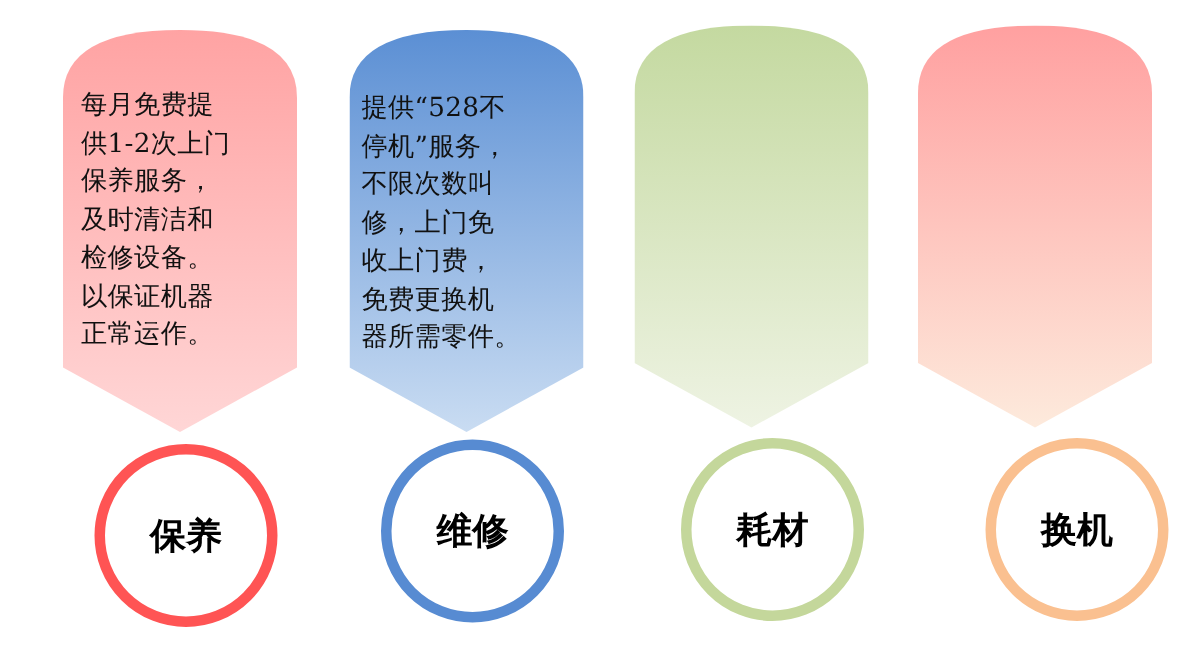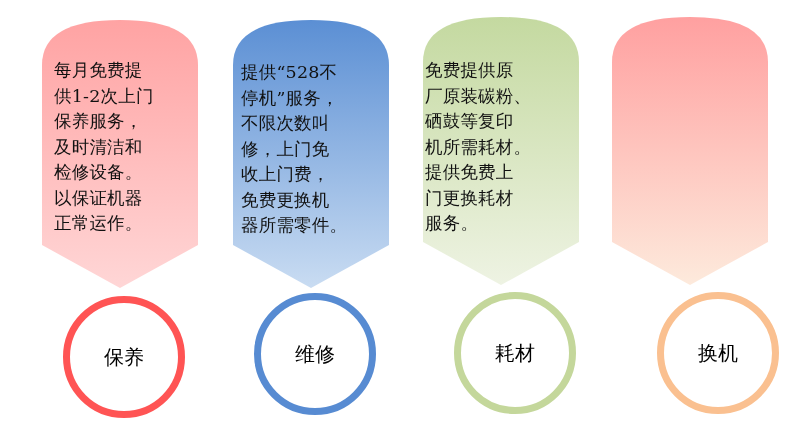--- a/index.html
+++ b/index.html
@@ -19,21 +19,21 @@
     font-family: "DejaVu Serif", "Liberation Serif", serif;
     letter-spacing: 0.2px;
   }
   .ring {
     position: absolute; width: 108px; height: 108px;
     border-radius: 50%; border-style: solid; border-width: 7px;
     background: #fff; display: flex; align-items: center; justify-content: center;
   }
   .ring .label {
     font-family: "DejaVu Sans", "Liberation Sans", sans-serif;
-    font-weight: normal; font-size: 20px; color: #000; letter-spacing: 0px;
+    font-weight: bold; font-size: 24px; color: #000; letter-spacing: 0px;
   }
 </style>
 </head>
 <body>
 
 <div>
 
   <div class="card" style="left:42px; top:20px;">
     <svg class="shape" viewBox="0 0 156 270">
       <defs>
@@ -75,27 +75,20 @@
   <div class="card" style="left:423px; top:17px;">
     <svg class="shape" viewBox="0 0 156 270">
       <defs>
         <linearGradient id="g3" x1="0" y1="0" x2="0" y2="1">
           <stop offset="0" stop-color="#C4D9A0"></stop>
           <stop offset="1" stop-color="#EEF3E3"></stop>
         </linearGradient>
       </defs>
       <path d="M0,45 Q0,0 78,0 Q156,0 156,45 L156,225 L78,268 L0,225 Z" fill="url(#g3)"></path>
     </svg>
-    <div class="text" style="left:2px; top:41px;">  免费提供原
-厂原装碳粉、
-  硒鼓等复印
-机所需耗材。
-  提供免费上
-  门更换耗材
-      服务。</div>
   </div>
 
   <div class="card" style="left:612px; top:17px;">
     <svg class="shape" viewBox="0 0 156 270">
       <defs>
         <linearGradient id="g4" x1="0" y1="0" x2="0" y2="1">
           <stop offset="0" stop-color="#FFA0A0"></stop>
           <stop offset="1" stop-color="#FDEADC"></stop>
         </linearGradient>
       </defs>

